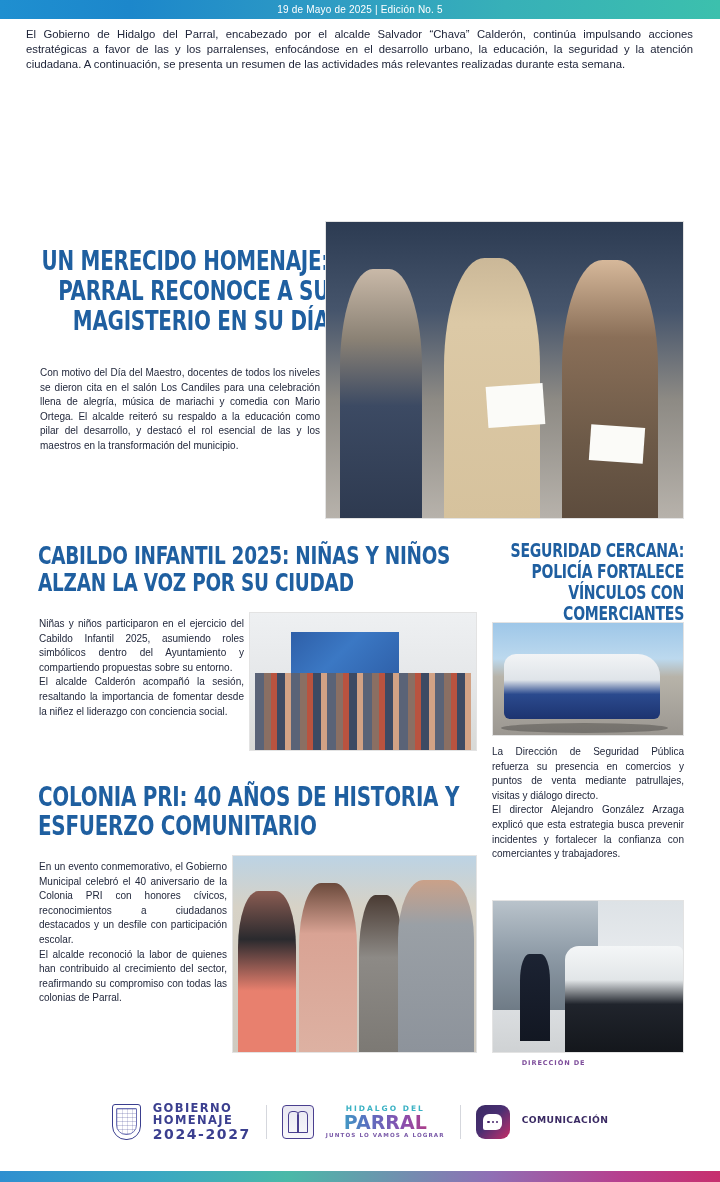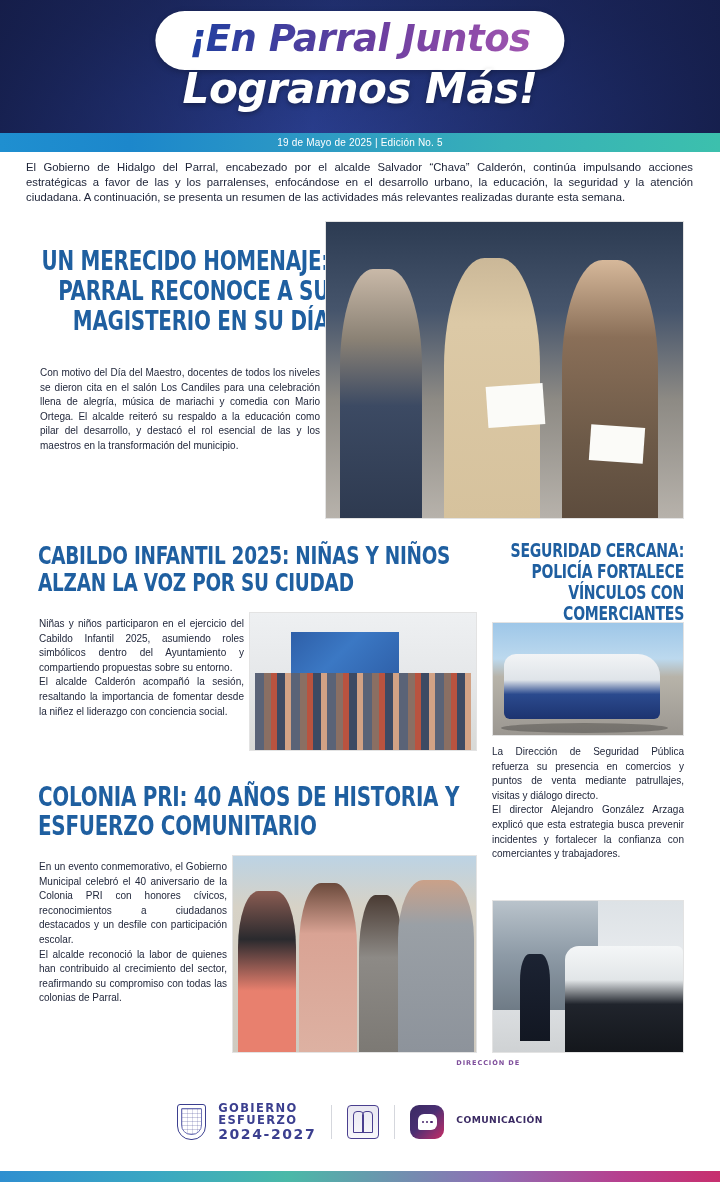--- a/index.html
+++ b/index.html
@@ -258,26 +258,20 @@
   .p5 .cop{ position:absolute; left:14%; top:35%; width:16%; height:58%;
      background:linear-gradient(180deg,#1c2333 0%, #121722 100%); border-radius:30% 30% 0 0; }
   .p5 .truck{ position:absolute; right:0; top:30%; width:62%; height:70%;
      background:linear-gradient(180deg,#f4f6f7 0%, #e2e6e8 32%, #20242c 55%, #14171c 100%); border-radius:14px 6px 0 0; }
 </style>
 </head>
 <body>
 
 <div class="page">
 
-  <div class="masthead">
-    <div class="title-pill">
-      <span>¡En Parral Juntos</span>
-    </div>
-    <div class="title-line2">Logramos Más!</div>
-  </div>
 
   <div class="issue-bar">
     <span>19 de Mayo de 2025 | Edición No. 5</span>
   </div>
 
   <div class="intro">El Gobierno de Hidalgo del Parral, encabezado por el alcalde Salvador “Chava” Calderón, continúa impulsando acciones estratégicas a favor de las y los parralenses, enfocándose en el desarrollo urbano, la educación, la seguridad y la atención ciudadana. A continuación, se presenta un resumen de las actividades más relevantes realizadas durante esta semana.</div>
 
   <div class="headline a1-head">UN MERECIDO HOMENAJE: PARRAL RECONOCE A SU MAGISTERIO EN SU DÍA</div>
   <div class="body-text a1-body">Con motivo del Día del Maestro, docentes de todos los niveles se dieron cita en el salón Los Candiles para una celebración llena de alegría, música de mariachi y comedia con Mario Ortega. El alcalde reiteró su respaldo a la educación como pilar del desarrollo, y destacó el rol esencial de las y los maestros en la transformación del municipio.</div>
   <div class="photo photo1">
@@ -326,29 +320,34 @@
       </div>
   </div>
 
   <div class="footer">
     <div class="logos">
 
       <div class="logo-block">
         <div class="shield"></div>
         <div class="gm-text">
           <b>GOBIERNO</b>
-          <b>ESFUERZO</b>
+          <b>HOMENAJE</b>
           <small>2024-2027</small>
         </div>
       </div>
 
       <div class="divider"></div>
 
       <div class="logo-block">
         <div class="crest2"></div>
+        <div class="parral-text">
+          <div class="t1">HIDALGO DEL</div>
+          <div class="t2">PARRAL</div>
+          <div class="t3">JUNTOS LO VAMOS A LOGRAR</div>
+        </div>
       </div>
 
       <div class="divider"></div>
 
       <div class="logo-block">
         <div class="dcs-mark">
           <div class="bubble">
               <i></i>
               <i></i>
               <i></i>

